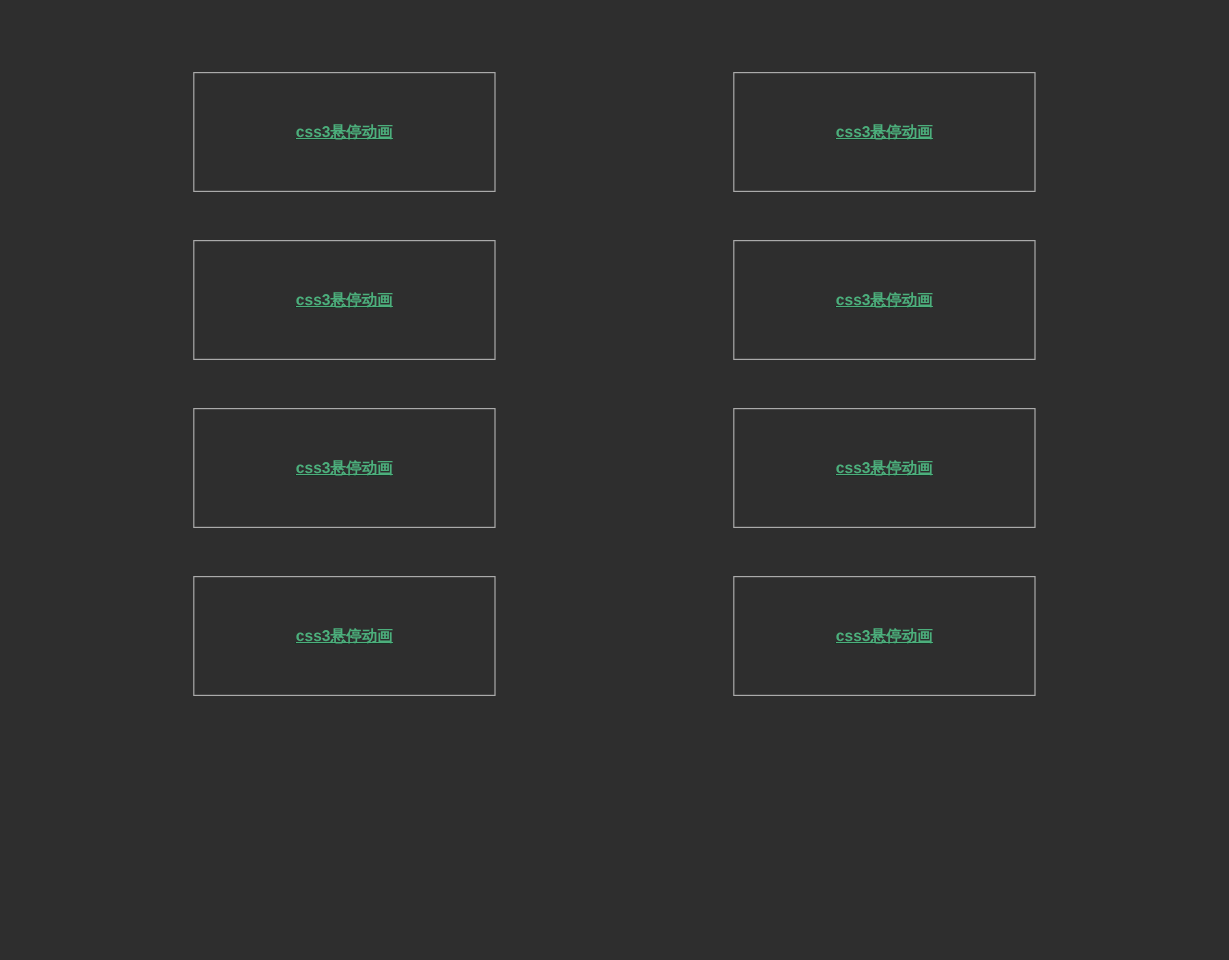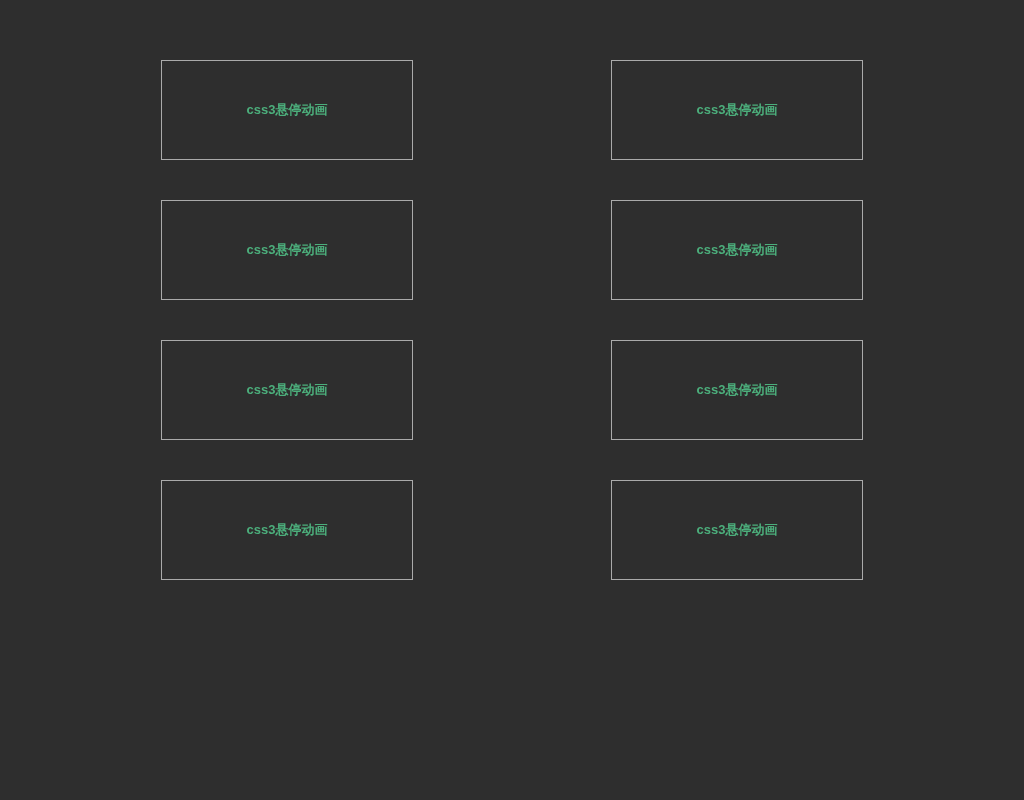--- a/index.html
+++ b/index.html
@@ -1,18 +1,19 @@
 <!DOCTYPE html>
 <html><head>
   <meta charset="utf-8">
   <style>
     * {
       margin: 0;
       padding: 0;
       box-sizing: border-box;
+      text-decoration: underline;
     }
     body {
       background-color: #2e2e2e;
       width: 1024px;
       height: 800px;
       font-family: -apple-system, BlinkMacSystemFont, "Segoe UI", Arial, sans-serif;
       padding: 60px 0;
     }
     .grid-container {
       display: grid;

